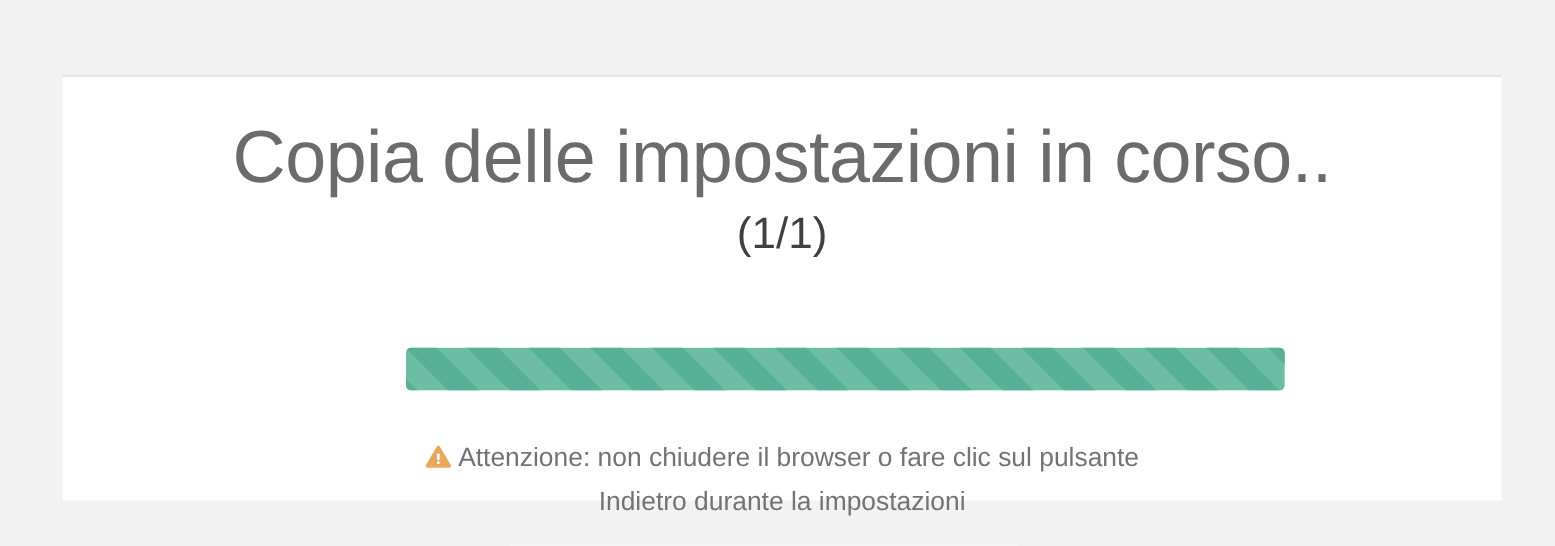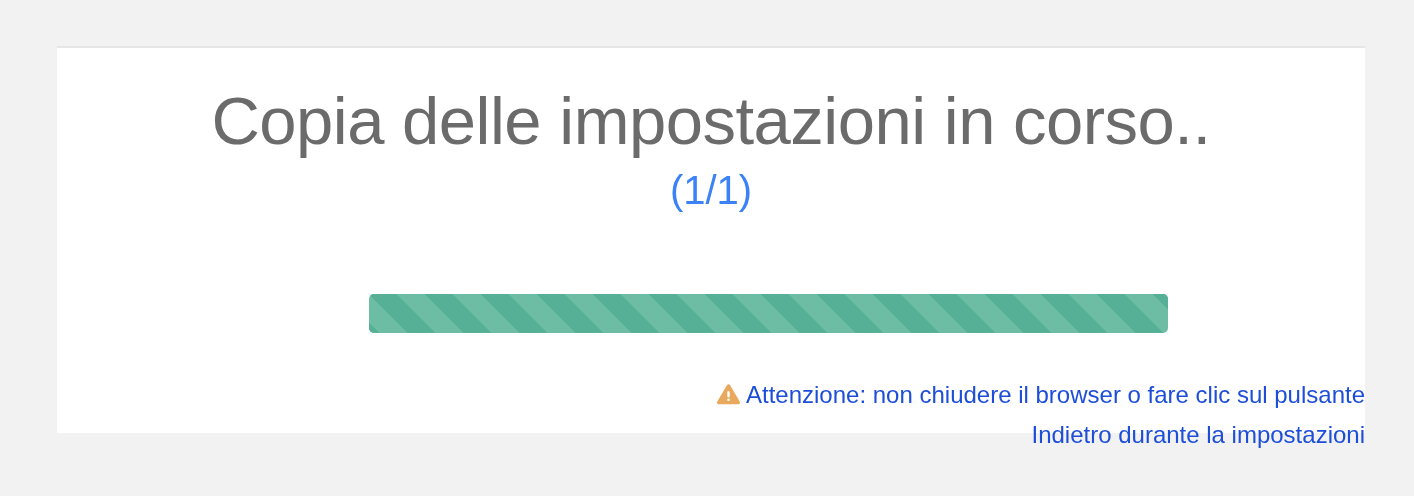--- a/index.html
+++ b/index.html
@@ -17,21 +17,21 @@
   #page {
     position: relative;
     width: 1414px;
     height: 496px;
   }
 
   
   .card {
     position: absolute;
     left: 57px;
-    top: 46px;
+    top: 68px;
     width: 1308px;
     height: 387px;
     background: #ffffff;
     border-top: 2px solid #e6e6e6;
     box-sizing: border-box;
   }
 
   
   .title {
     margin: 0;
@@ -46,21 +46,21 @@
   }
 
   
   .counter {
     margin: 0;
     padding-top: 14px;
     text-align: center;
     font-size: 40px;
     font-weight: 300;
     line-height: 1;
-    color: #3b82f6;
+    color: #404040;
     white-space: nowrap;
   }
 
   
   .progress-wrap {
     position: absolute;
     left: 312px;
     top: 246px;
     width: 799px;
     height: 39px;
@@ -84,25 +84,25 @@
     );
     background-size: 56px 56px;
   }
 
   
   .warning {
     position: absolute;
     left: 0;
     right: 0;
     top: 328px;
-    text-align: right;
+    text-align: center;
     font-size: 24px;
     font-weight: 400;
     line-height: 37px;
-    color: #1d4ed8;
+    color: #737373;
   }
   .warn-icon {
     display: inline-block;
     vertical-align: -3px;
     margin-right: 5px;
   }
   .warn-line {
     display: block;
   }
 </style>

